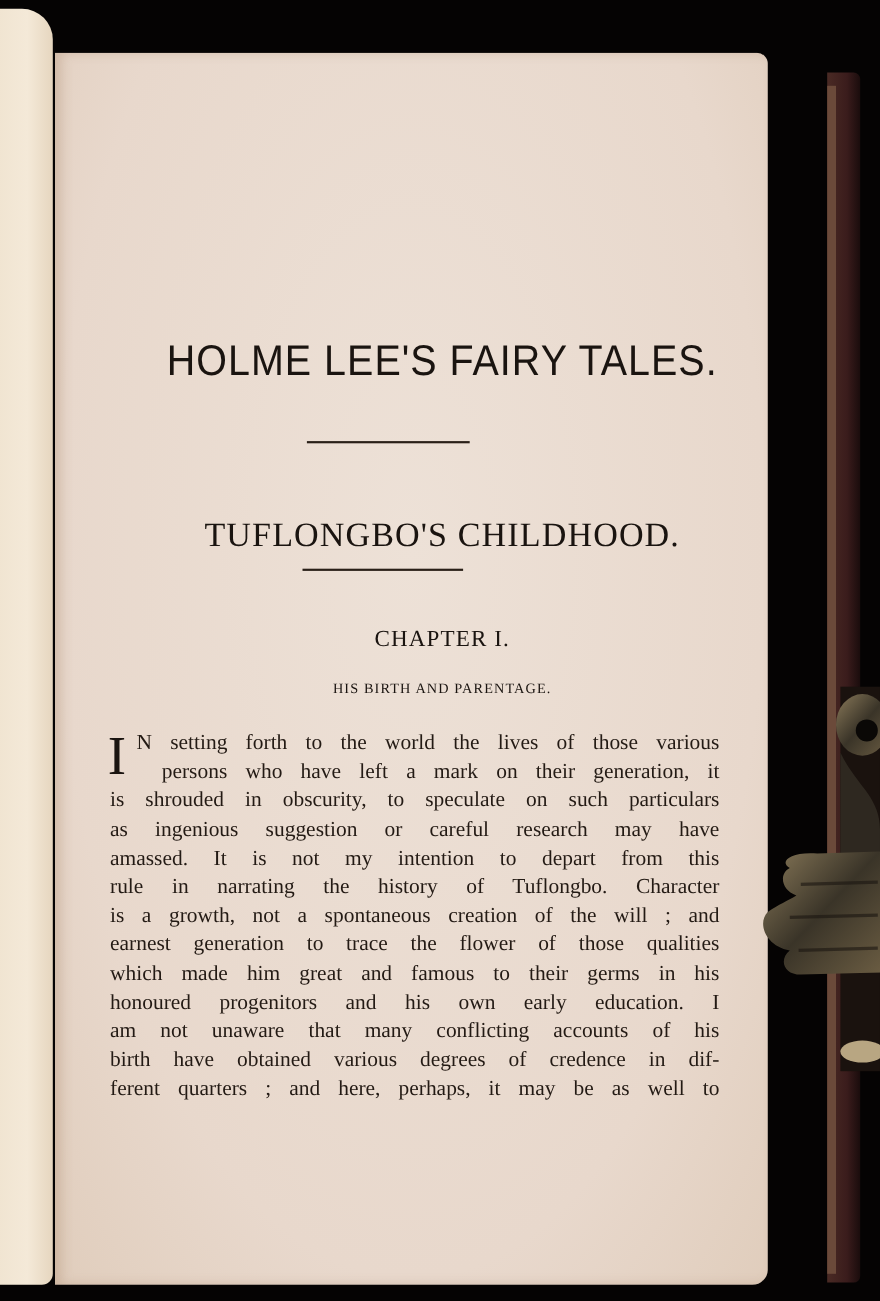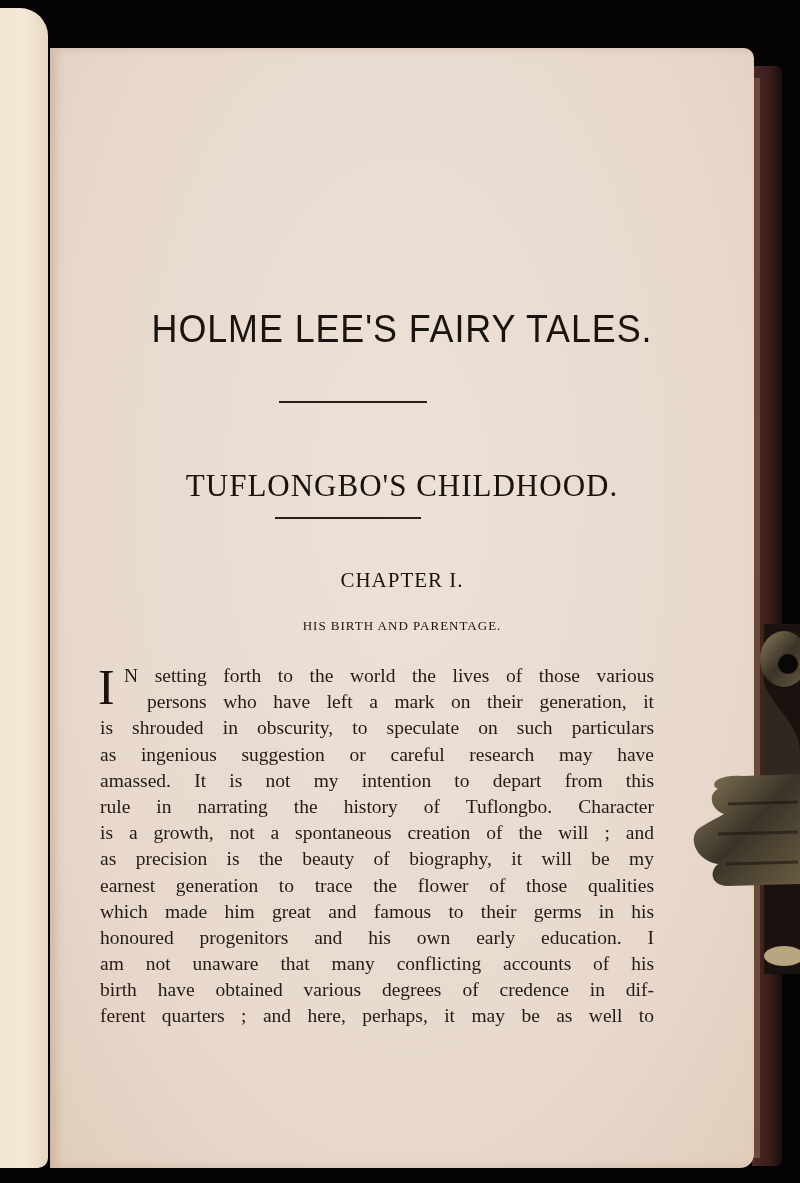--- a/index.html
+++ b/index.html
@@ -1,20 +1,20 @@
 <!DOCTYPE html>
 <html><head>
 <meta charset="utf-8">
 <style>
   html, body { margin:0; padding:0; }
   body { width:800px; height:1183px; background:#050303; position:relative; overflow:hidden; font-family:"Liberation Serif", serif; }
   .left-page { position:absolute; left:-10px; top:8px; width:58px; height:1160px; background:linear-gradient(90deg,#efe3cf 0%,#f4e9d8 60%,#e6d6bf 100%); border-radius:0 28px 10px 0; }
   .cover-edge { position:absolute; left:752px; top:66px; width:30px; height:1100px; background:linear-gradient(90deg,#4a2a24,#3a1c1c 60%,#1a0c0c); border-radius:0 6px 6px 0; }
   .cover-edge .inner { position:absolute; left:0; top:12px; width:8px; height:1080px; background:#6b4a3a; }
-  .page { position:absolute; left:50px; top:48px; width:704px; height:1120px; background:#eadbd0;
+  .page { position:absolute; left:50px; top:48px; width:648px; height:1120px; background:#eadbd0;
           background-image: radial-gradient(ellipse at 50% 40%, #ede1d7 0%, #e8d8cc 70%, #e0cdbc 100%);
           border-radius:0 10px 14px 0; box-shadow: inset 6px 0 10px rgba(150,110,80,0.25); }
   .title { position:absolute; left:0; width:704px; top:259px; text-align:center; font-family:"Liberation Sans Narrow","Liberation Sans",sans-serif; font-size:39px; color:#1a1410; letter-spacing:1px; transform:scaleX(0.92); transform-origin:center; }
   .rule { position:absolute; height:2px; background:#2a2018; }
   .subtitle { position:absolute; left:0; width:704px; top:420px; text-align:center; font-size:31px; color:#1a1410; letter-spacing:1px; }
   .chapter { position:absolute; left:0; width:704px; top:520px; text-align:center; font-size:21px; color:#1a1410; letter-spacing:1px; }
   .section { position:absolute; left:0; width:704px; top:570px; text-align:center; font-size:13px; color:#1a1410; letter-spacing:1px; }
   .body-text { position:absolute; left:50px; width:554px; top:615px; font-size:19.5px; line-height:26.2px; color:#231a14; }
   .line { display:block; text-align:justify; text-align-last:justify; white-space:nowrap; height:26.2px; }
   .line.indent { padding-left:47px; }
@@ -40,21 +40,20 @@
 
   <div class="body-text">
     <span class="dropcap">I</span>
     <span class="line first">N setting forth to the world the lives of those various</span>
     <span class="line indent">persons who have left a mark on their generation, it</span>
     <span class="line">is shrouded in obscurity, to speculate on such particulars</span>
     <span class="line">as ingenious suggestion or careful research may have</span>
     <span class="line">amassed.  It is not my intention to depart from this</span>
     <span class="line">rule in narrating the history of Tuflongbo.  Character</span>
     <span class="line">is a growth, not a spontaneous creation of the will ; and</span>
-    <span class="line">as precision is the beauty of biography, it will be my</span>
     <span class="line">earnest generation to trace the flower of those qualities</span>
     <span class="line">which made him great and famous to their germs in his</span>
     <span class="line">honoured progenitors and his own early education.  I</span>
     <span class="line">am not unaware that many conflicting accounts of his</span>
     <span class="line">birth have obtained various degrees of credence in dif-</span>
     <span class="line">ferent quarters ; and here, perhaps, it may be as well to</span>
   </div>
 </div>
 
 <svg class="clasp" viewBox="0 0 112 350">

